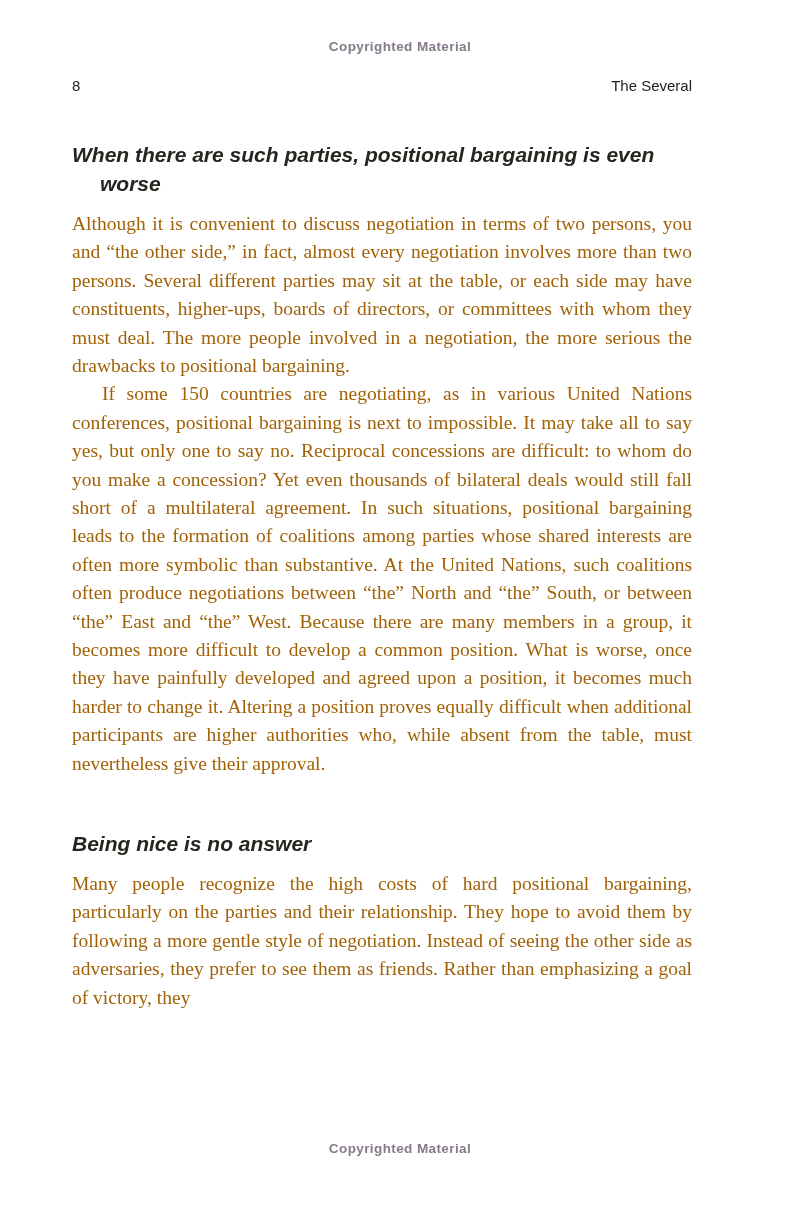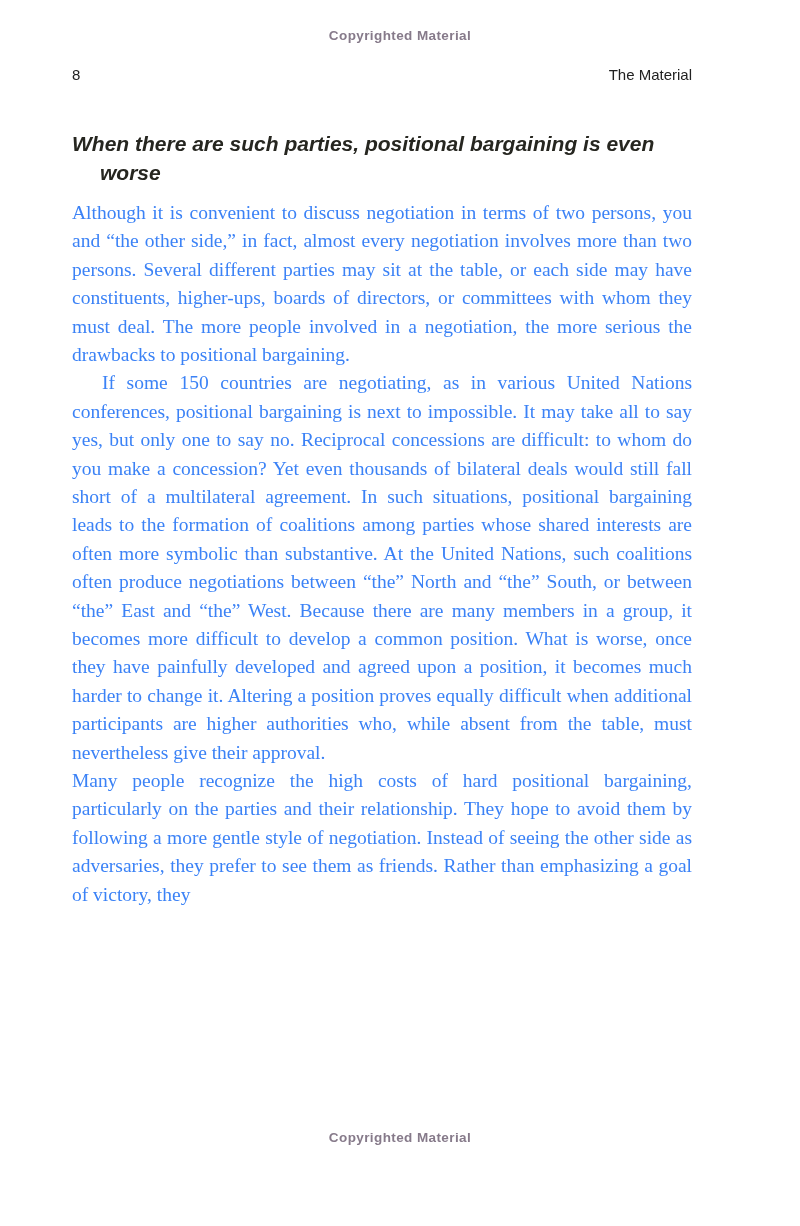--- a/index.html
+++ b/index.html
@@ -4,21 +4,21 @@
 <style>
   html, body {
     margin: 0;
     padding: 0;
     background: #ffffff;
   }
   .page {
     position: relative;
     width: 800px;
     height: 1169px;
-    margin: 0 auto;
+    margin: 11px auto;
     background: #ffffff;
     overflow: hidden;
     font-family: "Liberation Serif", "DejaVu Serif", serif;
     color: #1a1a1a;
   }
   .copyright {
     position: absolute;
     left: 0;
     width: 100%;
     text-align: center;
@@ -61,46 +61,47 @@
     text-indent: -28px;
   }
   .section-heading.second {
     margin-top: 52px;
   }
   .body-para {
     margin: 0;
     font-size: 19.5px;
     line-height: 28.4px;
     text-align: justify;
-    color: #3b82f6;
+    color: #a16207;
   }
   .body-para.indent {
     text-indent: 30px;
   }
 </style>
 </head>
 <body>
 
 <div class="page">
 
   <div class="copyright top">Copyrighted Material</div>
 
   <div class="running-header">
     <span>8</span>
-    <span>The Material</span>
+    <span>The Several</span>
   </div>
 
   <div class="content">
 
     <h2 class="section-heading">When there are such parties, positional bargaining is even worse</h2>
 
     <p class="body-para">Although it is convenient to discuss negotiation in terms of two persons, you and “the other side,” in fact, almost every negotiation involves more than two persons. Several different parties may sit at the table, or each side may have constituents, higher-ups, boards of directors, or committees with whom they must deal. The more people involved in a negotiation, the more serious the drawbacks to positional bargaining.</p>
 
     <p class="body-para indent">If some 150 countries are negotiating, as in various United Nations conferences, positional bargaining is next to impossible. It may take all to say yes, but only one to say no. Reciprocal concessions are difficult: to whom do you make a concession? Yet even thousands of bilateral deals would still fall short of a multilateral agreement. In such situations, positional bargaining leads to the formation of coalitions among parties whose shared interests are often more symbolic than substantive. At the United Nations, such coalitions often produce negotiations between “the” North and “the” South, or between “the” East and “the” West. Because there are many members in a group, it becomes more difficult to develop a common position. What is worse, once they have painfully developed and agreed upon a position, it becomes much harder to change it. Altering a position proves equally difficult when additional participants are higher authorities who, while absent from the table, must nevertheless give their approval.</p>
 
+    <h2 class="section-heading second">Being nice is no answer</h2>
 
     <p class="body-para">Many people recognize the high costs of hard positional bargaining, particularly on the parties and their relationship. They hope to avoid them by following a more gentle style of negotiation. Instead of seeing the other side as adversaries, they prefer to see them as friends. Rather than emphasizing a goal of victory, they</p>
 
   </div>
 
   <div class="copyright bottom">Copyrighted Material</div>
 
 </div>
 
 </body></html>

